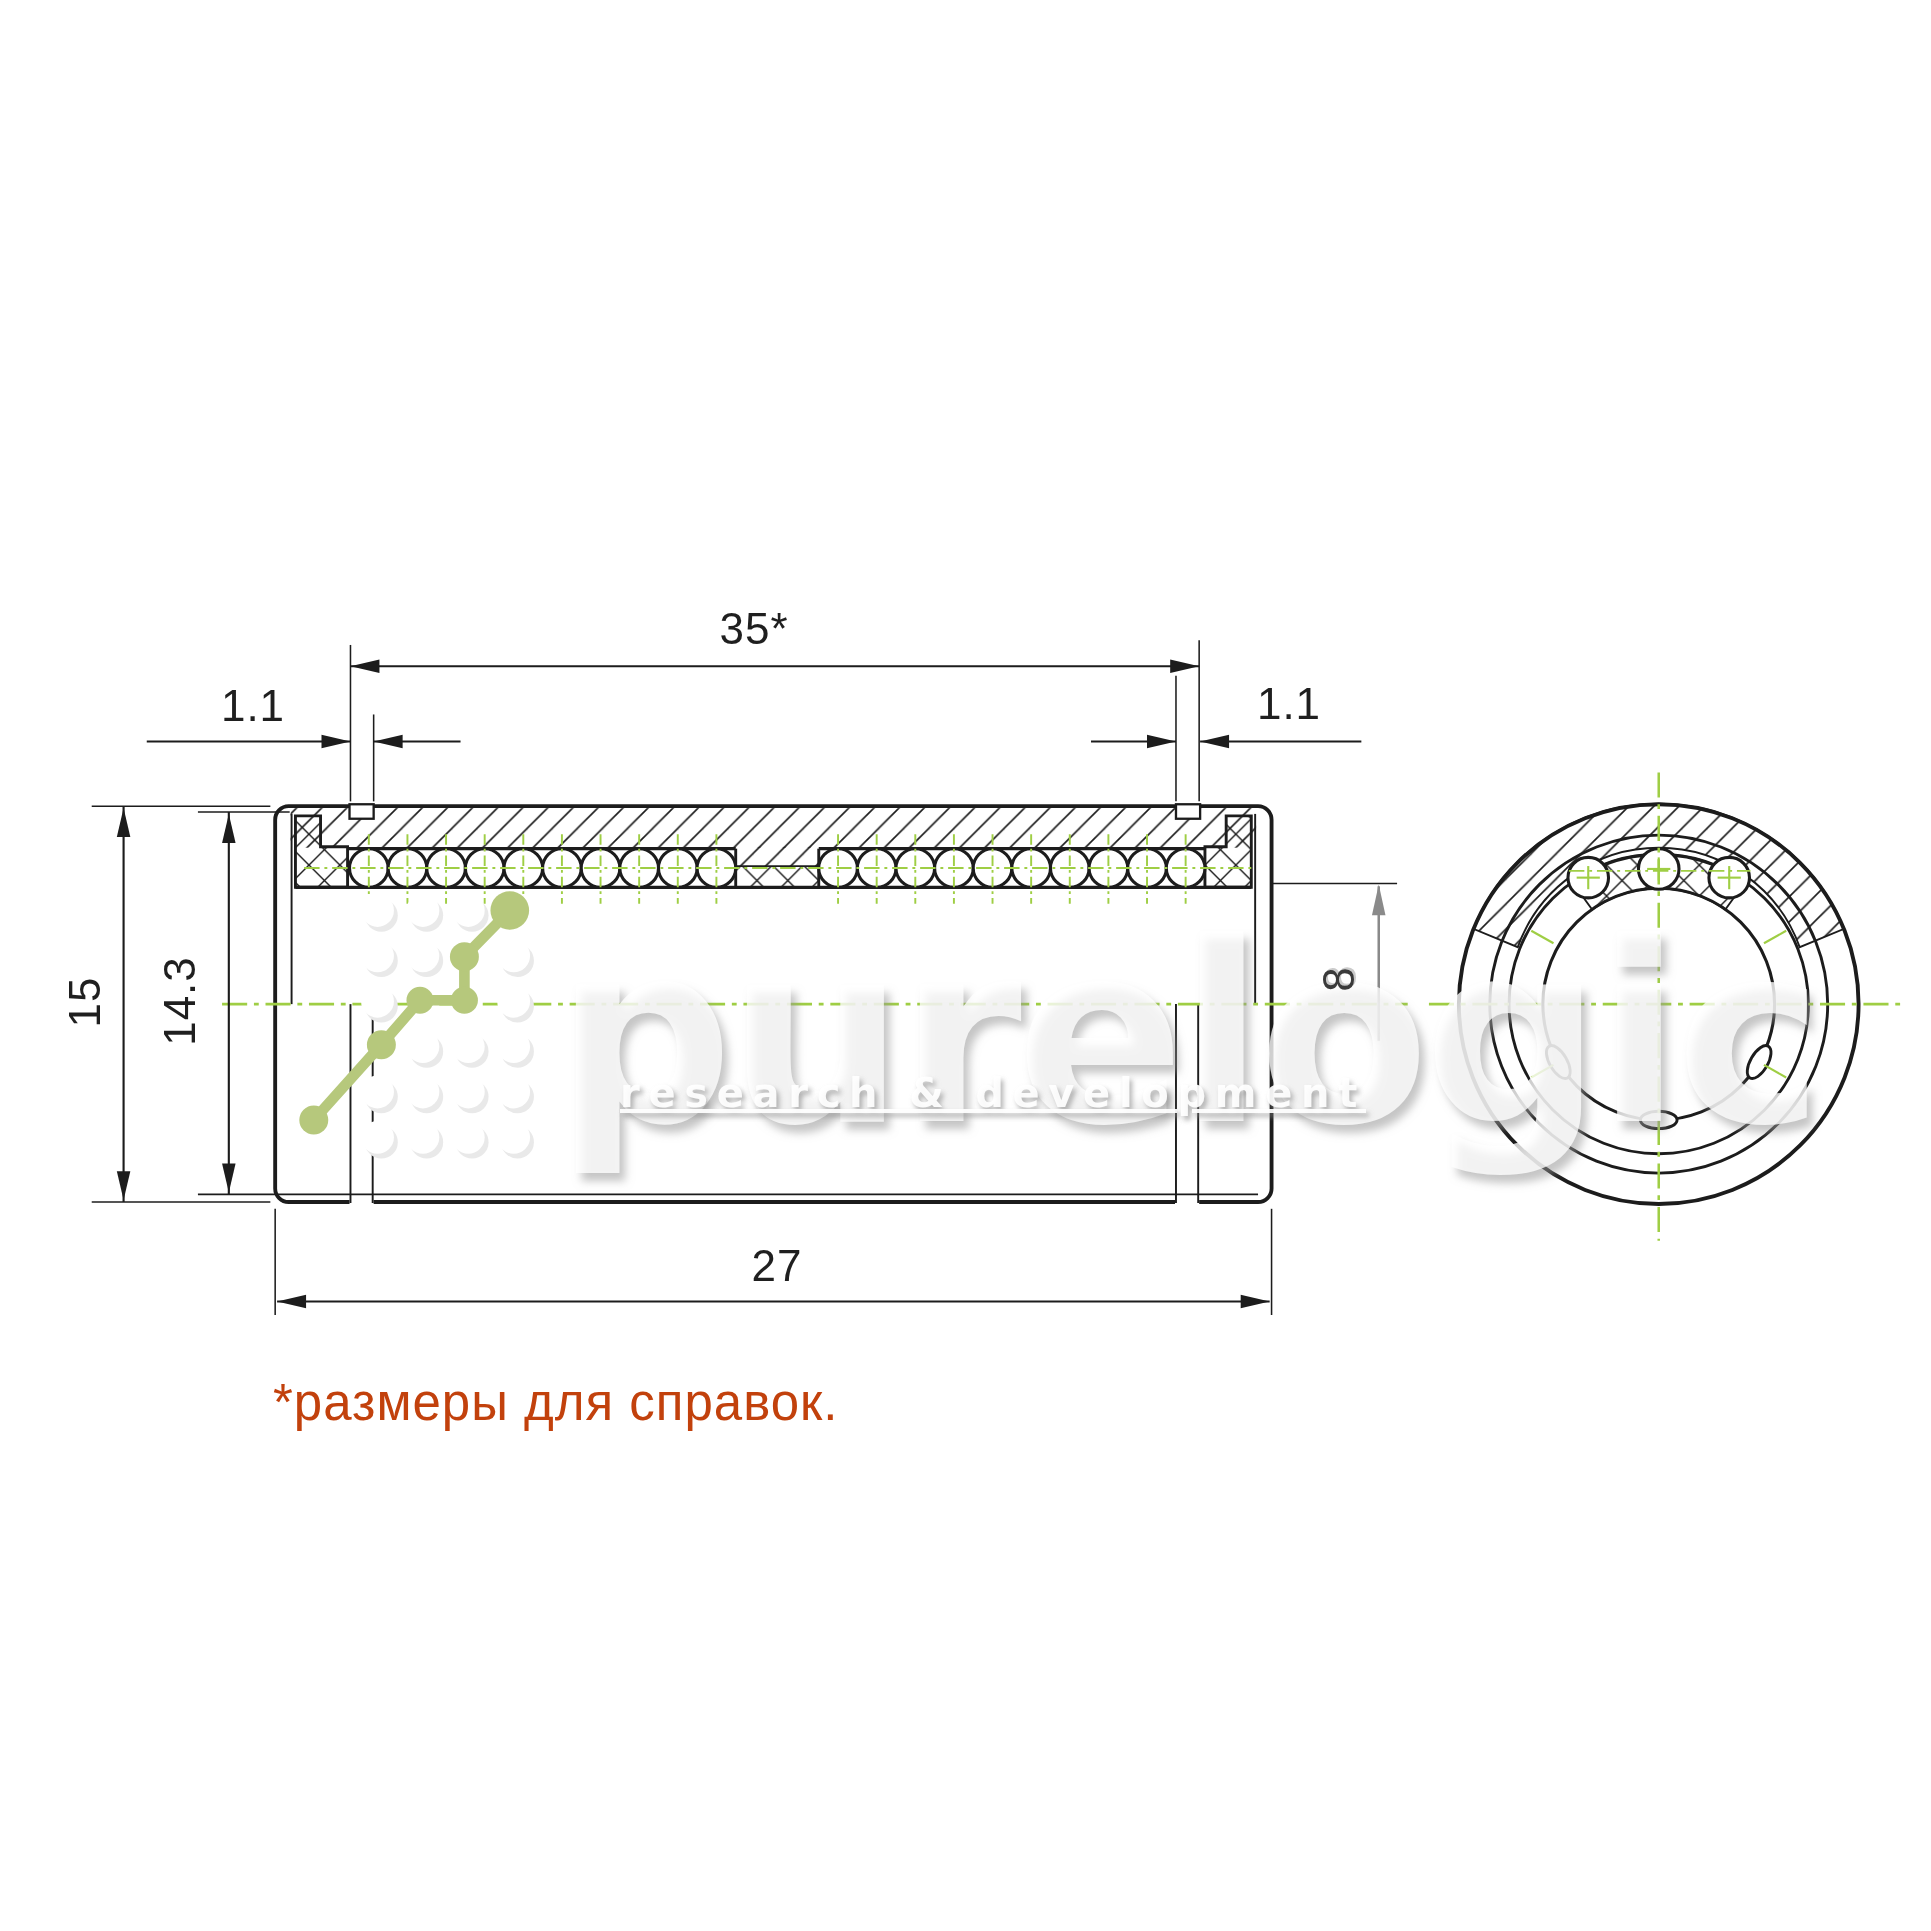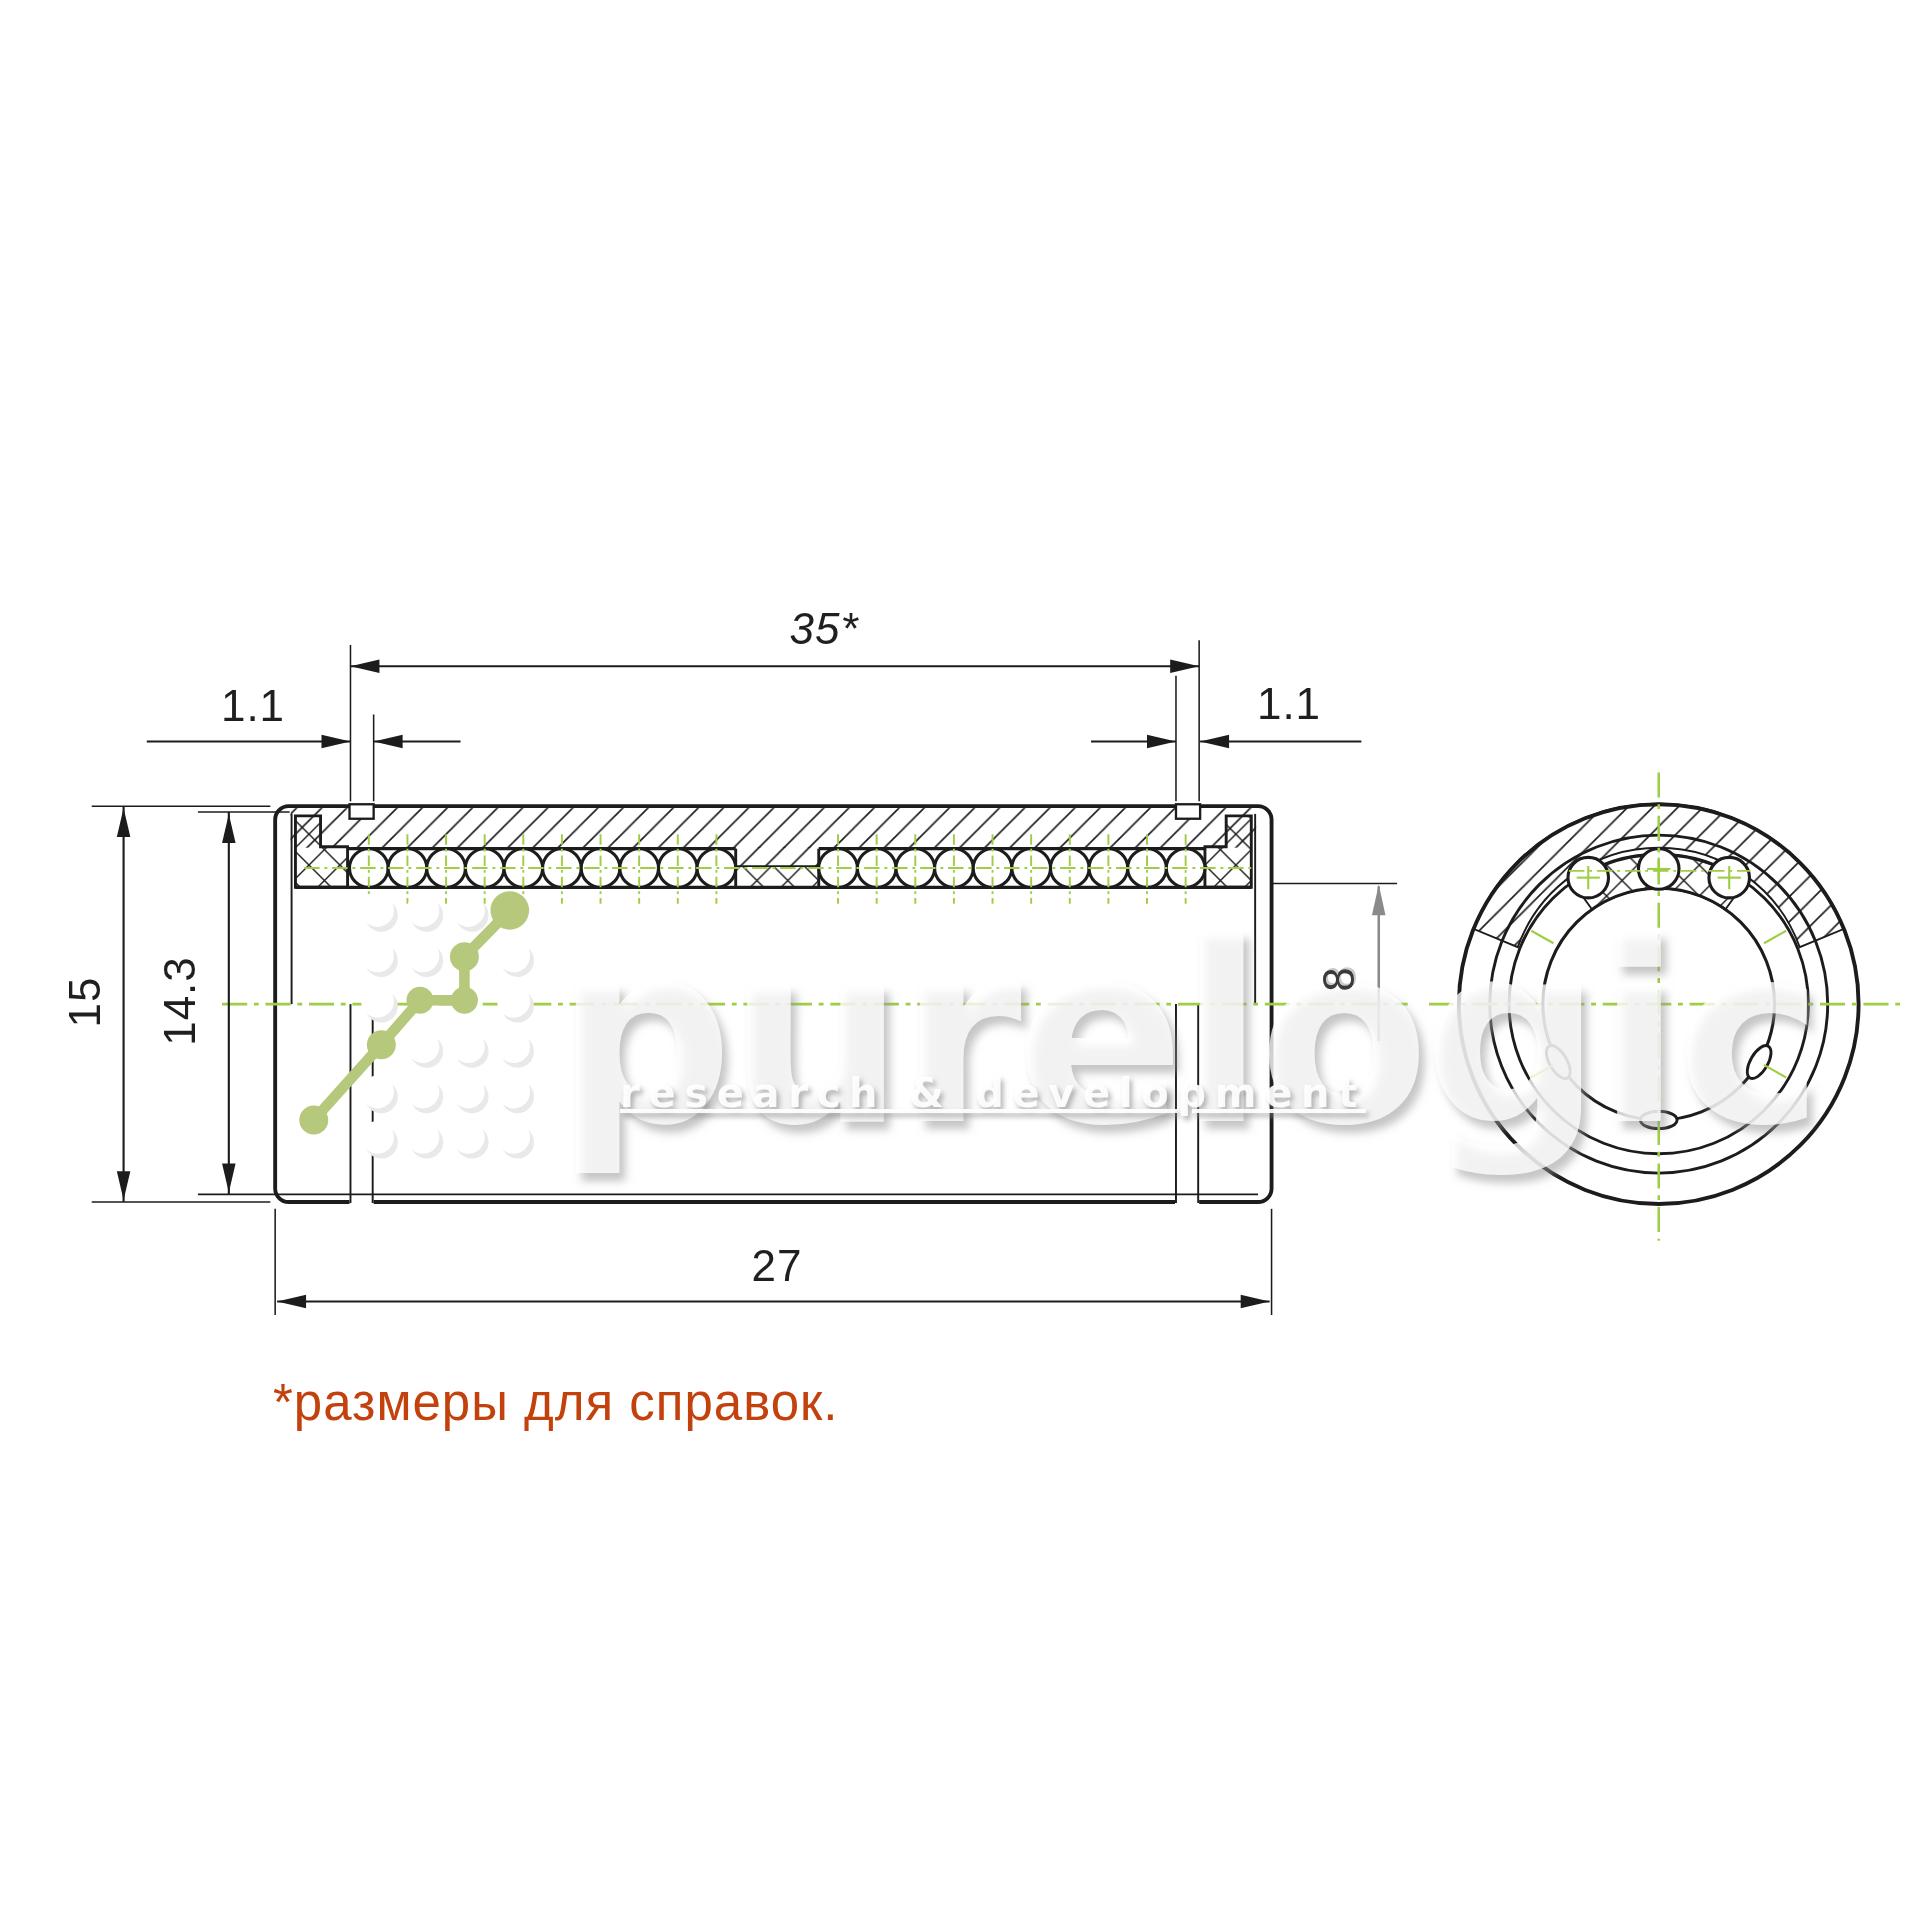--- a/index.html
+++ b/index.html
@@ -278,21 +278,21 @@
           <circle cx="481" cy="1036" r="14"></circle>
           <circle cx="481" cy="991" r="15"></circle>
           <circle cx="528" cy="943" r="20"></circle>
         </g>
       </g>
     </svg>
     <div class="wm-brand">purelogic</div>
     <div class="wm-tag">research &amp; development</div>
   </div>
 
-  <div class="dim" style="left:824px;top:629px;font-style:italic;">35*</div>
+  <div class="dim" style="left:754px;top:629px;">35*</div>
   <div class="dim" style="left:253px;top:706px;">1.1</div>
   <div class="dim" style="left:1289px;top:704px;">1.1</div>
   <div class="dim rot" style="left:85px;top:1002px;">15</div>
   <div class="dim rot" style="left:180px;top:1001px;">14.3</div>
   <div class="dim rot gray" style="left:1339px;top:979px;">8</div>
   <div class="dim" style="left:777px;top:1266px;">27</div>
 
   <div class="note">*размеры для справок.</div>
 </div>
 

